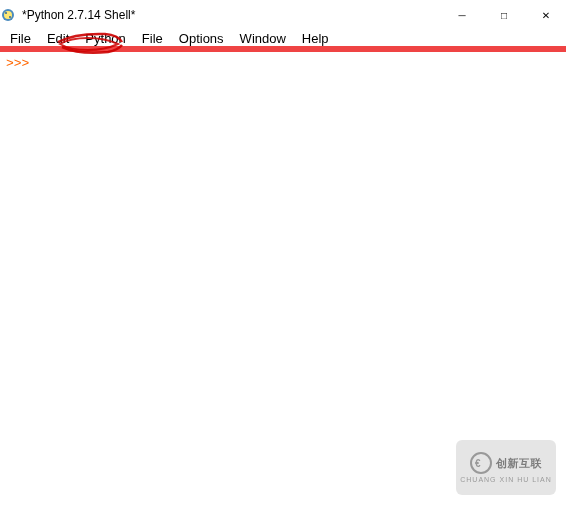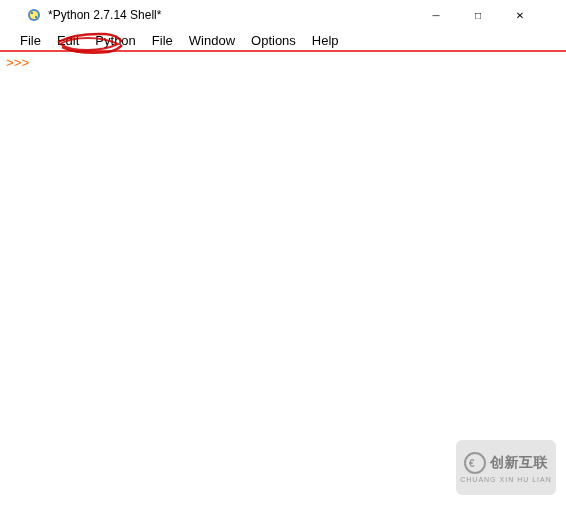--- a/index.html
+++ b/index.html
@@ -18,21 +18,21 @@
       position: relative;
     }
 
     
     .title-bar {
       display: flex;
       align-items: center;
       justify-content: space-between;
       background: #fff;
       height: 30px;
-      padding: 0 26px;
+      padding: 0 0;
       border-bottom: none;
       user-select: none;
     }
 
     .title-bar-left {
       display: flex;
       align-items: center;
       gap: 6px;
     }
 
@@ -65,22 +65,22 @@
       border: none;
       color: #000;
     }
 
     
     .menu-bar {
       display: flex;
       align-items: center;
       height: 22px;
       background: #fff;
-      border-bottom: 2px solid #ef4444;
-      padding: 0 12px;
+      border-bottom: 6px solid #ef4444;
+      padding: 0 2px;
     }
 
     .menu-item {
       padding: 2px 8px;
       font-size: 13px;
       color: #000;
       cursor: pointer;
       text-decoration: none;
       display: inline-block;
       position: relative;
@@ -144,21 +144,21 @@
       border: 2px solid #888;
       display: flex;
       align-items: center;
       justify-content: center;
       font-size: 10px;
       color: #888;
       font-weight: bold;
     }
 
     .watermark-text1 {
-      font-size: 14px;
+      font-size: 11px;
       color: #666;
       font-weight: bold;
       letter-spacing: 0.5px;
     }
 
     .watermark-text2 {
       font-size: 7px;
       color: #888;
       letter-spacing: 1px;
       text-transform: uppercase;
@@ -194,22 +194,22 @@
     <button class="title-btn">□</button>
     <button class="title-btn close">✕</button>
   </div>
 </div>
 
 <div class="menu-bar">
   <span class="menu-item">File</span>
   <span class="menu-item">Edit</span>
   <span class="menu-item">Python</span>
   <span class="menu-item">File</span>
+  <span class="menu-item">Options</span>
   <span class="menu-item">Window</span>
-  <span class="menu-item">Options</span>
   <span class="menu-item">Help</span>
 </div>
 
 <div class="shell-area">
   <div class="prompt-line">
     <span class="prompt">&gt;&gt;&gt;</span>
   </div>
 </div>
 
 <div class="watermark">

